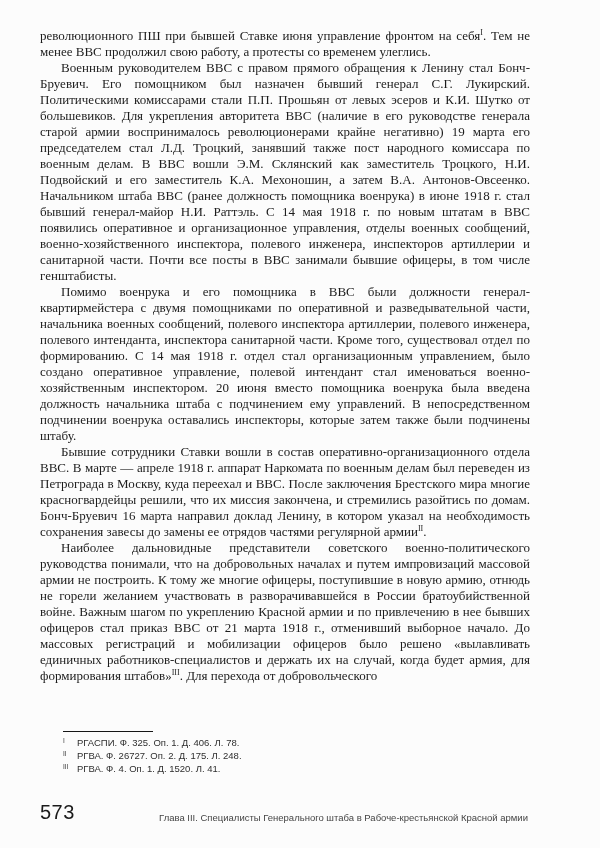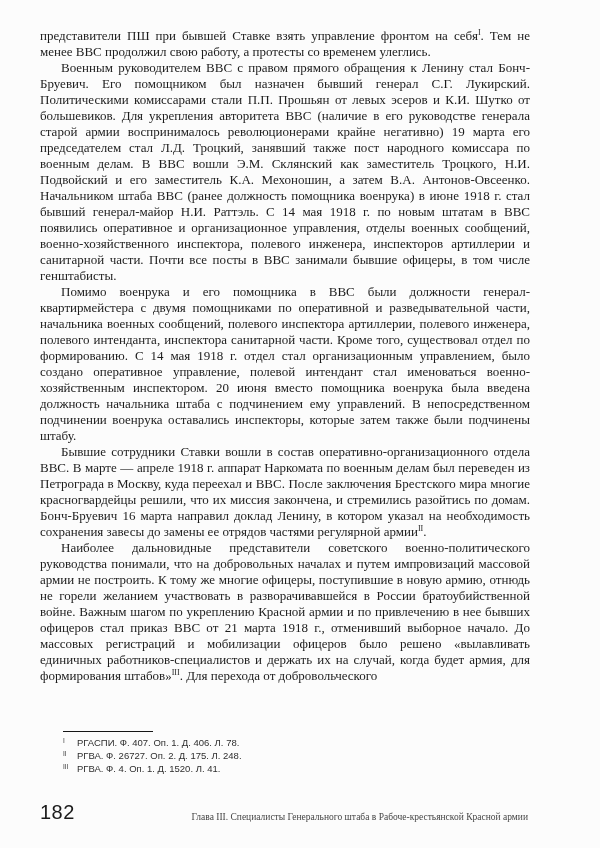--- a/index.html
+++ b/index.html
@@ -77,47 +77,47 @@
     top: 801px;
     font-family: "Liberation Sans", sans-serif;
     font-size: 20px;
     letter-spacing: 0.5px;
     color: #1b1b1b;
   }
   .running-footer {
     position: absolute;
     right: 72px;
     top: 812px;
-    font-family: Liberation Serif, serif;
+    font-family: Liberation Sans, sans-serif;
     font-size: 9.5px;
     color: #454545;
     padding-left: 48px;
   }
 </style>
 </head>
 <body>
 
 <div class="page">
 
   <div class="text-block">
-    <p class="para continuation"><span>представители ПШ при бывшей Ставке взять управление фронтом на себя</span><sup class="fn-ref">I</sup><span>. Тем не менее ВВС продолжил свою работу, а протесты со временем улеглись.</span></p>
+    <p class="para continuation"><span>революционного ПШ при бывшей Ставке июня управление фронтом на себя</span><sup class="fn-ref">I</sup><span>. Тем не менее ВВС продолжил свою работу, а протесты со временем улеглись.</span></p>
 
     <p class="para"><span>Военным руководителем ВВС с правом прямого обращения к Ленину стал Бонч-Бруевич. Его помощником был назначен бывший генерал С.Г. Лукирский. Политическими комиссарами стали П.П. Прошьян от левых эсеров и К.И. Шутко от большевиков. Для укрепления авторитета ВВС (наличие в его руководстве генерала старой армии воспринималось революционерами крайне негативно) 19 марта его председателем стал Л.Д. Троцкий, занявший также пост народного комиссара по военным делам. В ВВС вошли Э.М. Склянский как заместитель Троцкого, Н.И. Подвойский и его заместитель К.А. Мехоношин, а затем В.А. Антонов-Овсеенко. Начальником штаба ВВС (ранее должность помощника военрука) в июне 1918 г. стал бывший генерал-майор Н.И. Раттэль. С 14 мая 1918 г. по новым штатам в ВВС появились оперативное и организационное управления, отделы военных сообщений, военно-хозяйственного инспектора, полевого инженера, инспекторов артиллерии и санитарной части. Почти все посты в ВВС занимали бывшие офицеры, в том числе генштабисты.</span></p>
 
     <p class="para"><span>Помимо военрука и его помощника в ВВС были должности генерал-квартирмейстера с двумя помощниками по оперативной и разведывательной части, начальника военных сообщений, полевого инспектора артиллерии, полевого инженера, полевого интенданта, инспектора санитарной части. Кроме того, существовал отдел по формированию. С 14 мая 1918 г. отдел стал организационным управлением, было создано оперативное управление, полевой интендант стал именоваться военно-хозяйственным инспектором. 20 июня вместо помощника военрука была введена должность начальника штаба с подчинением ему управлений. В непосредственном подчинении военрука оставались инспекторы, которые затем также были подчинены штабу.</span></p>
 
     <p class="para"><span>Бывшие сотрудники Ставки вошли в состав оперативно-организационного отдела ВВС. В марте — апреле 1918 г. аппарат Наркомата по военным делам был переведен из Петрограда в Москву, куда переехал и ВВС. После заключения Брестского мира многие красногвардейцы решили, что их миссия закончена, и стремились разойтись по домам. Бонч-Бруевич 16 марта направил доклад Ленину, в котором указал на необходимость сохранения завесы до замены ее отрядов частями регулярной армии</span><sup class="fn-ref">II</sup><span>.</span></p>
 
     <p class="para"><span>Наиболее дальновидные представители советского военно-политического руководства понимали, что на добровольных началах и путем импровизаций массовой армии не построить. К тому же многие офицеры, поступившие в новую армию, отнюдь не горели желанием участвовать в разворачивавшейся в России братоубийственной войне. Важным шагом по укреплению Красной армии и по привлечению в нее бывших офицеров стал приказ ВВС от 21 марта 1918 г., отменивший выборное начало. До массовых регистраций и мобилизации офицеров было решено «вылавливать единичных работников-специалистов и держать их на случай, когда будет армия, для формирования штабов»</span><sup class="fn-ref">III</sup><span>. Для перехода от добровольческого</span></p>
   </div>
 
   <div class="fn-rule"></div>
 
   <div class="footnotes">
-    <div class="fn-row"><span class="fn-marker">I</span><span class="fn-text">РГАСПИ. Ф. 407. Оп. 1. Д. 406. Л. 78.</span></div>
+    <div class="fn-row"><span class="fn-marker">I</span><span class="fn-text">РГАСПИ. Ф. 325. Оп. 1. Д. 406. Л. 78.</span></div>
     <div class="fn-row"><span class="fn-marker">II</span><span class="fn-text">РГВА. Ф. 26727. Оп. 2. Д. 175. Л. 248.</span></div>
     <div class="fn-row"><span class="fn-marker">III</span><span class="fn-text">РГВА. Ф. 4. Оп. 1. Д. 1520. Л. 41.</span></div>
   </div>
 
-  <div class="page-number">182</div>
+  <div class="page-number">573</div>
   <div class="running-footer">Глава III. Специалисты Генерального штаба в Рабоче-крестьянской Красной армии</div>
 
 </div>
 
 </body></html>

